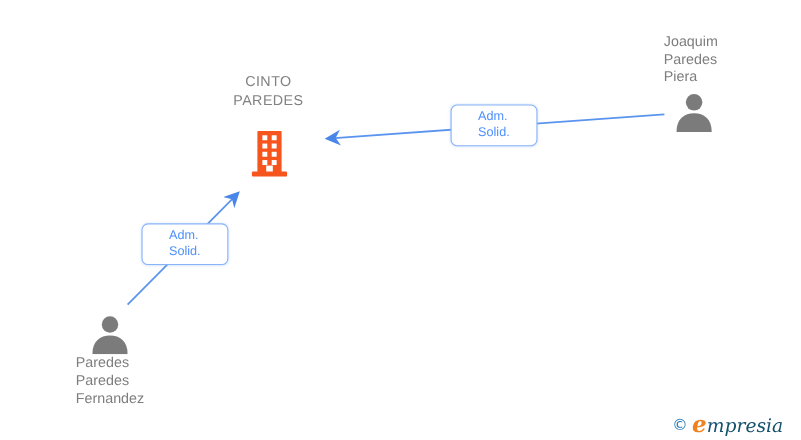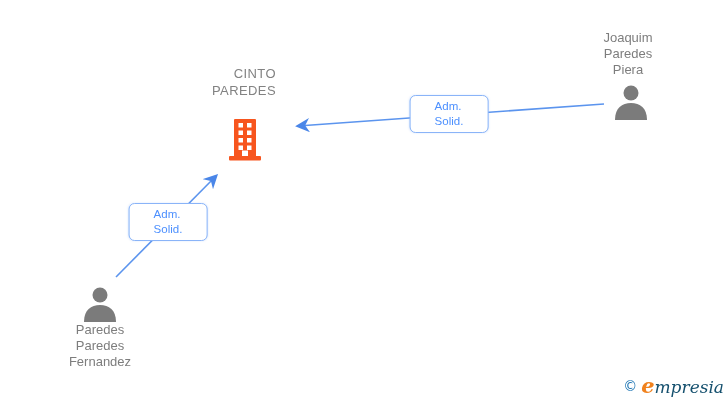--- a/index.html
+++ b/index.html
@@ -43,45 +43,45 @@
     letter-spacing: 0.4px;
     font-size: 13px;
     line-height: 16.5px;
     font-weight: 400;
   }
   .company-title {
     position: absolute;
     left: 244px;
     top: 66px;
     transform: translateX(-50%);
-    text-align: right;
+    text-align: center;
   }
   .icon-wrap { line-height: 0; }
   .edge-label {
     position: absolute;
     transform: translate(-50%, -50%);
     background: #ffffff;
     border: 1.5px solid #8ab4f8;
     border-radius: 6px;
     color: #4d90fe;
     font-size: 11.5px;
     line-height: 15px;
     padding: 3px 24px;
     text-align: left;
     white-space: nowrap;
     box-shadow: 0 0 2px rgba(138, 180, 248, 0.35);
   }
   .person-name {
     position: absolute;
     transform: translateX(-50%);
-    text-align: center;
+    text-align: left;
   }
   .footer-logo {
     position: absolute;
-    right: 4px;
+    right: 16px;
     bottom: 2px;
     cursor: pointer;
     white-space: nowrap;
   }
   .copyright-sym {
     color: #1f76b4;
     font-size: 14px;
     vertical-align: 2px;
     margin-right: 4px;
     font-family: "DejaVu Sans", sans-serif;

